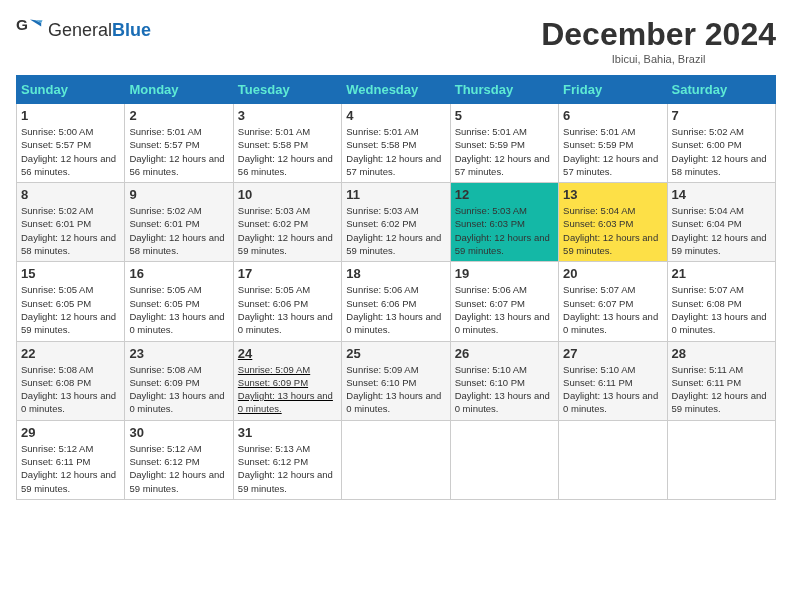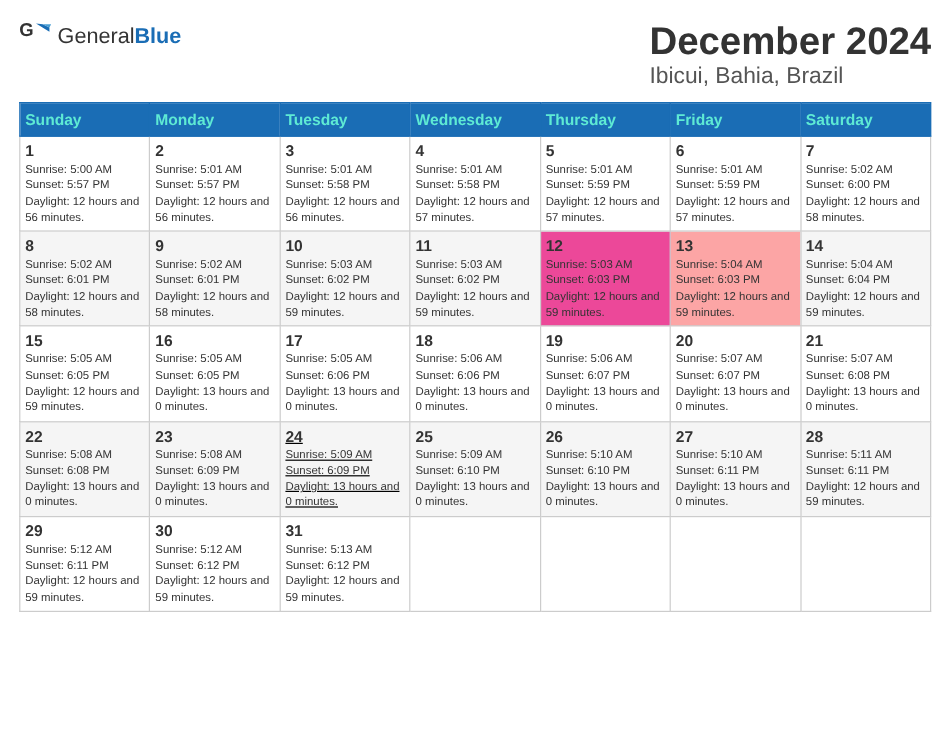--- a/index.html
+++ b/index.html
@@ -23,29 +23,29 @@
     .logo {
       display: flex;
       align-items: center;
       gap: 4px;
     }
     .logo-icon {
       width: 28px;
       height: 28px;
     }
     .title-block {
-      text-align: left;
+      text-align: center;
     }
     .month-title {
       font-size: 32px;
       font-weight: bold;
       color: #333;
     }
     .location {
-      font-size: 19px;
+      font-size: 11px;
       color: #555;
     }
     .calendar {
       width: 100%;
       border-collapse: collapse;
       border: 1px solid #ccc;
     }
     .calendar th {
       background-color: #1a6db5;
       color: #5eead4;
@@ -200,29 +200,29 @@
         </div>
       </td>
           <td style="background-color: rgb(245, 245, 245);">
         <span class="day-num">11</span>
         <div class="day-info">
           Sunrise: 5:03 AM<br>
           Sunset: 6:02 PM<br>
           Daylight: 12 hours and 59 minutes.
         </div>
       </td>
-          <td style="background-color: #ec4899;">
+          <td style="background-color: #14b8a6;">
         <span class="day-num">12</span>
         <div class="day-info">
           Sunrise: 5:03 AM<br>
           Sunset: 6:03 PM<br>
           Daylight: 12 hours and 59 minutes.
         </div>
       </td>
-          <td style="background-color: #fca5a5;">
+          <td style="background-color: #fde047;">
         <span class="day-num">13</span>
         <div class="day-info">
           Sunrise: 5:04 AM<br>
           Sunset: 6:03 PM<br>
           Daylight: 12 hours and 59 minutes.
         </div>
       </td>
           <td style="background-color: rgb(245, 245, 245);">
         <span class="day-num">14</span>
         <div class="day-info">

